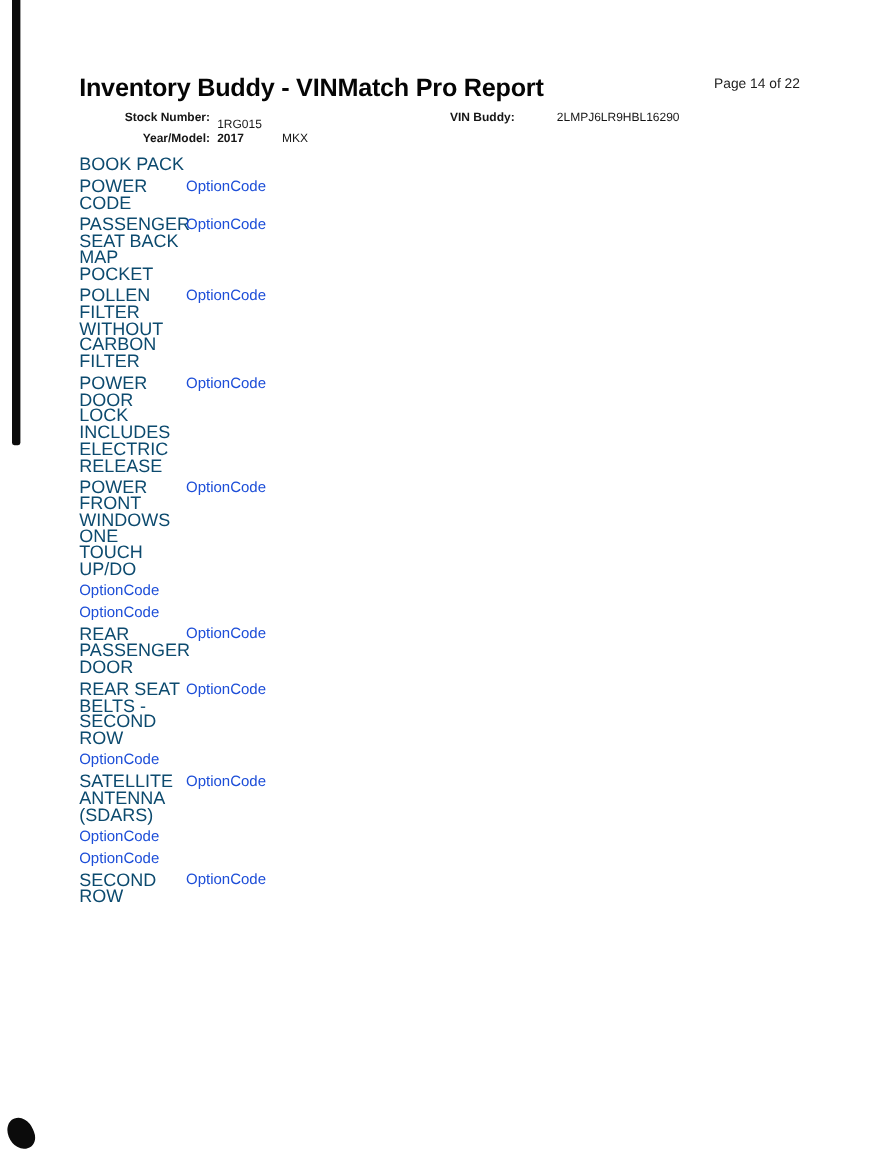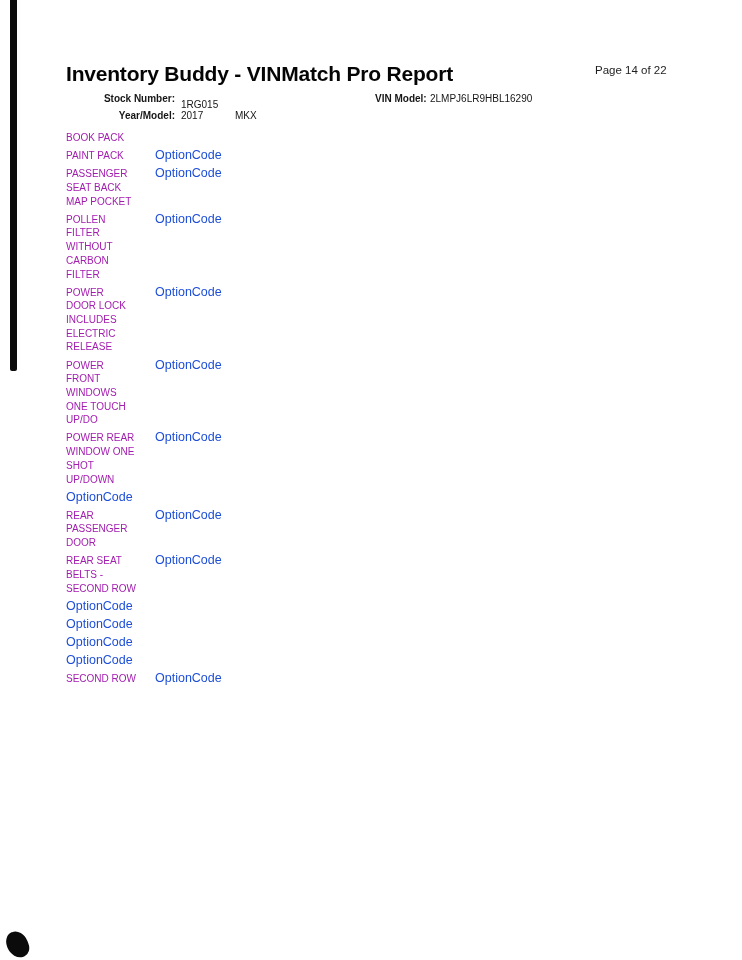--- a/index.html
+++ b/index.html
@@ -43,54 +43,54 @@
   .hdr { position: absolute; font-size: 10px; white-space: nowrap; color: #161616; }
   .hdr.bold { font-weight: bold; }
   .hdr.right { width: 109px; text-align: right; }
 
   .options-list {
     position: absolute; left: 66px; top: 131px; width: 320px;
   }
   .opt-row { display: flex; margin-bottom: 4.4px; }
   .opt-name {
     width: 89px; flex: 0 0 89px;
-    font-size: 10px; line-height: 13.7px;
-    white-space: pre-line; color: #a21caf;
+    font-size: 15px; line-height: 13.7px;
+    white-space: pre-line; color: #0c4a6e;
   }
   .opt-code {
     font-size: 12.5px; line-height: 13.7px;
     white-space: nowrap; color: #1d4ed8;
   }
 </style>
 </head>
 <body>
 
 <div class="page">
 
   <div class="artifact-bar"></div>
   <div class="artifact-blob"></div>
 
   <div class="page-title">Inventory Buddy - VINMatch Pro Report</div>
   <div class="page-indicator">Page 14 of 22</div>
 
   <div class="hdr bold right" style="left:66px; top:93px;">Stock Number:</div>
   <div class="hdr" style="left:181px; top:99px;">1RG015</div>
-  <div class="hdr bold" style="left:375px; top:93px;">VIN Model:</div>
-  <div class="hdr" style="left:430px; top:93px;">2LMPJ6LR9HBL16290</div>
+  <div class="hdr bold" style="left:375px; top:93px;">VIN Buddy:</div>
+  <div class="hdr" style="left:464px; top:93px;">2LMPJ6LR9HBL16290</div>
   <div class="hdr bold right" style="left:66px; top:110px;">Year/Model:</div>
-  <div class="hdr" style="left:181px; top:110px;">2017</div>
+  <div class="hdr" style="left:181px; top:110px;font-weight:bold;">2017</div>
   <div class="hdr" style="left:235px; top:110px;">MKX</div>
 
   <div class="options-list">
       <div class="opt-row">
       <div class="opt-name">BOOK PACK</div>
       <div class="opt-code"></div>
     </div>
       <div class="opt-row">
-      <div class="opt-name">PAINT PACK</div>
+      <div class="opt-name">POWER CODE</div>
       <div class="opt-code">OptionCode</div>
     </div>
       <div class="opt-row">
       <div class="opt-name">PASSENGER
 SEAT BACK
 MAP POCKET</div>
       <div class="opt-code">OptionCode</div>
     </div>
       <div class="opt-row">
       <div class="opt-name">POLLEN
@@ -110,24 +110,20 @@
     </div>
       <div class="opt-row">
       <div class="opt-name">POWER
 FRONT
 WINDOWS
 ONE TOUCH
 UP/DO</div>
       <div class="opt-code">OptionCode</div>
     </div>
       <div class="opt-row">
-      <div class="opt-name">POWER REAR
-WINDOW ONE
-SHOT
-UP/DOWN</div>
       <div class="opt-code">OptionCode</div>
     </div>
       <div class="opt-row">
       <div class="opt-code">OptionCode</div>
     </div>
       <div class="opt-row">
       <div class="opt-name">REAR
 PASSENGER
 DOOR</div>
       <div class="opt-code">OptionCode</div>
@@ -135,20 +131,23 @@
       <div class="opt-row">
       <div class="opt-name">REAR SEAT
 BELTS -
 SECOND ROW</div>
       <div class="opt-code">OptionCode</div>
     </div>
       <div class="opt-row">
       <div class="opt-code">OptionCode</div>
     </div>
       <div class="opt-row">
+      <div class="opt-name">SATELLITE
+ANTENNA
+(SDARS)</div>
       <div class="opt-code">OptionCode</div>
     </div>
       <div class="opt-row">
       <div class="opt-code">OptionCode</div>
     </div>
       <div class="opt-row">
       <div class="opt-code">OptionCode</div>
     </div>
       <div class="opt-row">
       <div class="opt-name">SECOND ROW</div>

